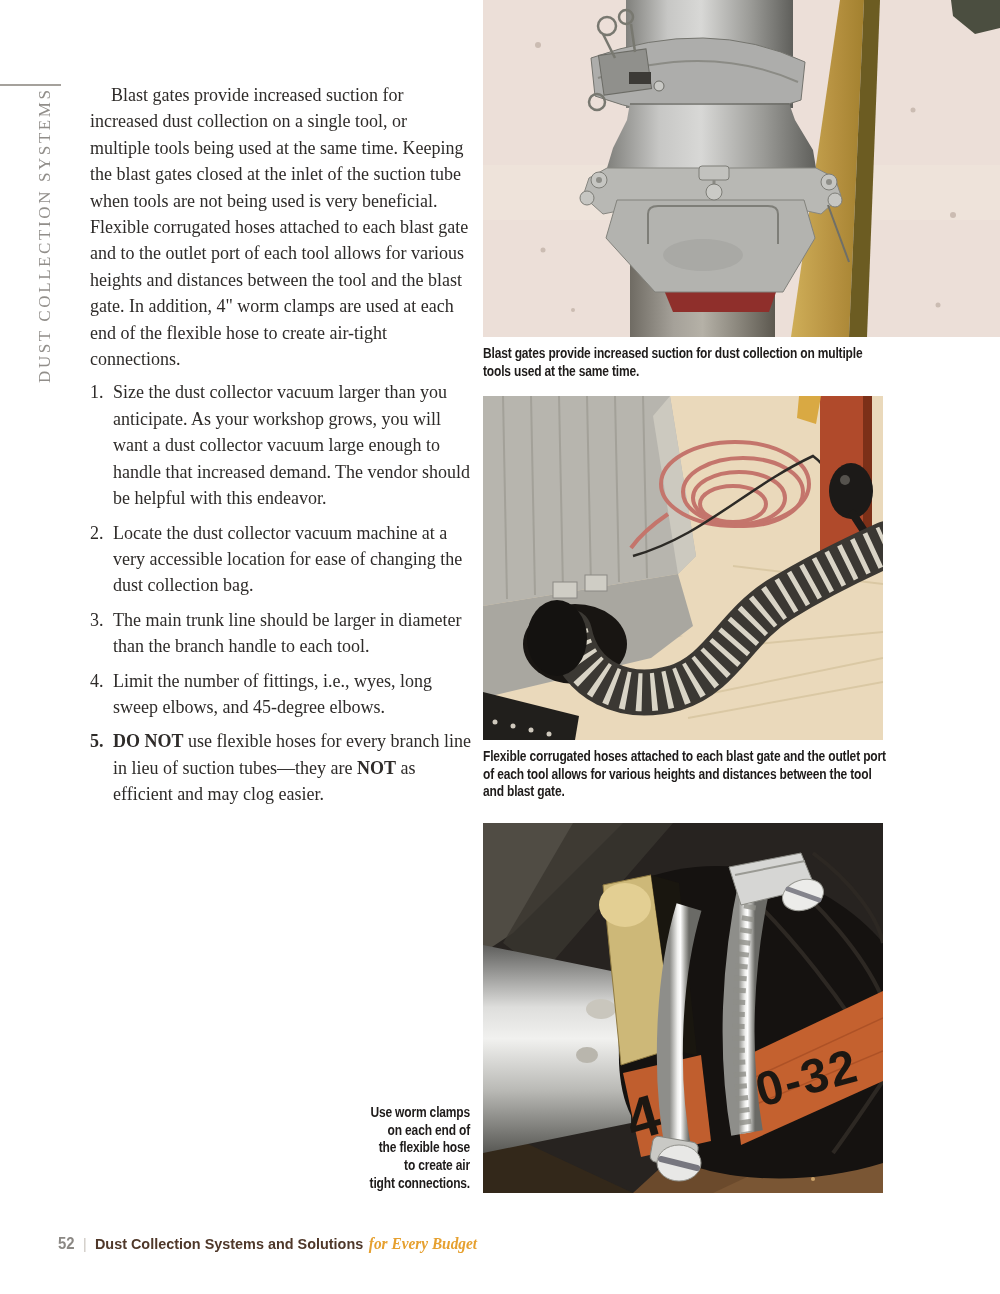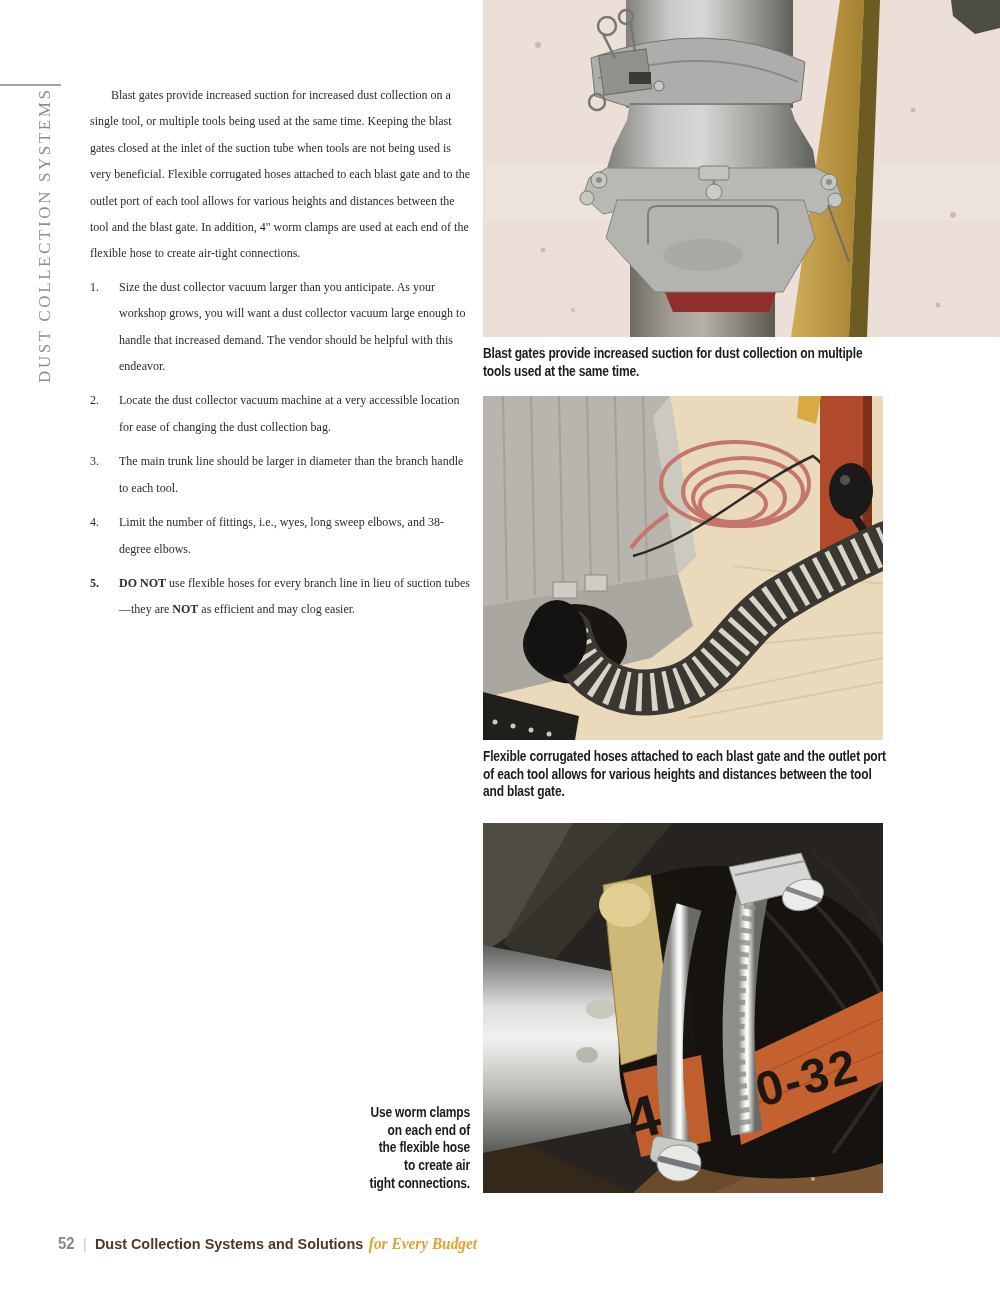--- a/index.html
+++ b/index.html
@@ -12,28 +12,28 @@
   }
   .sidebar-label {
     position:absolute; left:35px; top:383px;
     transform:rotate(-90deg); transform-origin:0 0;
     white-space:nowrap;
     font-family:"Liberation Serif", serif; font-size:17px; letter-spacing:2.6px;
     color:#918e8a;
   }
   .text-col {
     position:absolute; left:90px; top:82px; width:381px;
-    font-size:12px; line-height:26.4px; color:#2e2b29;
+    font-size:18px; line-height:26.4px; color:#2e2b29;
   }
   .text-col p { margin:0; text-indent:21px; }
   .guidelines { margin-top:7px; }
   .g-item { display:flex; }
   .g-item + .g-item { margin-top:8px; }
   .g-num { flex:0 0 23px; }
-  .g-text { flex:1;margin-left:6px; }
+  .g-text { flex:1; }
   .bold { font-weight:bold; }
   .photo { position:absolute; overflow:hidden; line-height:0; }
   .photo-1 { left:483px; top:0; width:517px; height:337px; }
   .photo-2 { left:483px; top:396px; width:400px; height:344px; }
   .photo-3 { left:483px; top:823px; width:400px; height:370px; }
   .cap {
     position:absolute;
     font-family:"Liberation Sans", sans-serif; font-weight:700;
     font-size:14.3px; line-height:17.7px; color:#1e1b1a; letter-spacing:-0.2px;
     transform:scaleX(0.84); transform-origin:0 0;
@@ -73,21 +73,21 @@
       <div class="g-item">
         <span class="g-num">2.</span>
         <span class="g-text">Locate the dust collector vacuum machine at a very accessible location for ease of changing the dust collection bag.</span>
       </div>
       <div class="g-item">
         <span class="g-num">3.</span>
         <span class="g-text">The main trunk line should be larger in diameter than the branch handle to each tool.</span>
       </div>
       <div class="g-item">
         <span class="g-num">4.</span>
-        <span class="g-text">Limit the number of fittings, i.e., wyes, long sweep elbows, and 38-degree elbows.</span>
+        <span class="g-text">Limit the number of fittings, i.e., wyes, long sweep elbows, and 45-degree elbows.</span>
       </div>
       <div class="g-item">
         <span class="g-num bold">5.</span>
         <span class="g-text"><span class="bold">DO NOT</span><span> use flexible hoses for every branch line in lieu of suction tubes—they are </span><span class="bold">NOT</span><span> as efficient and may clog easier.</span></span>
       </div>
     </div>
   </div>
 
   <div class="photo photo-1">
     <svg width="100%" height="100%" viewBox="0 0 517 337">

